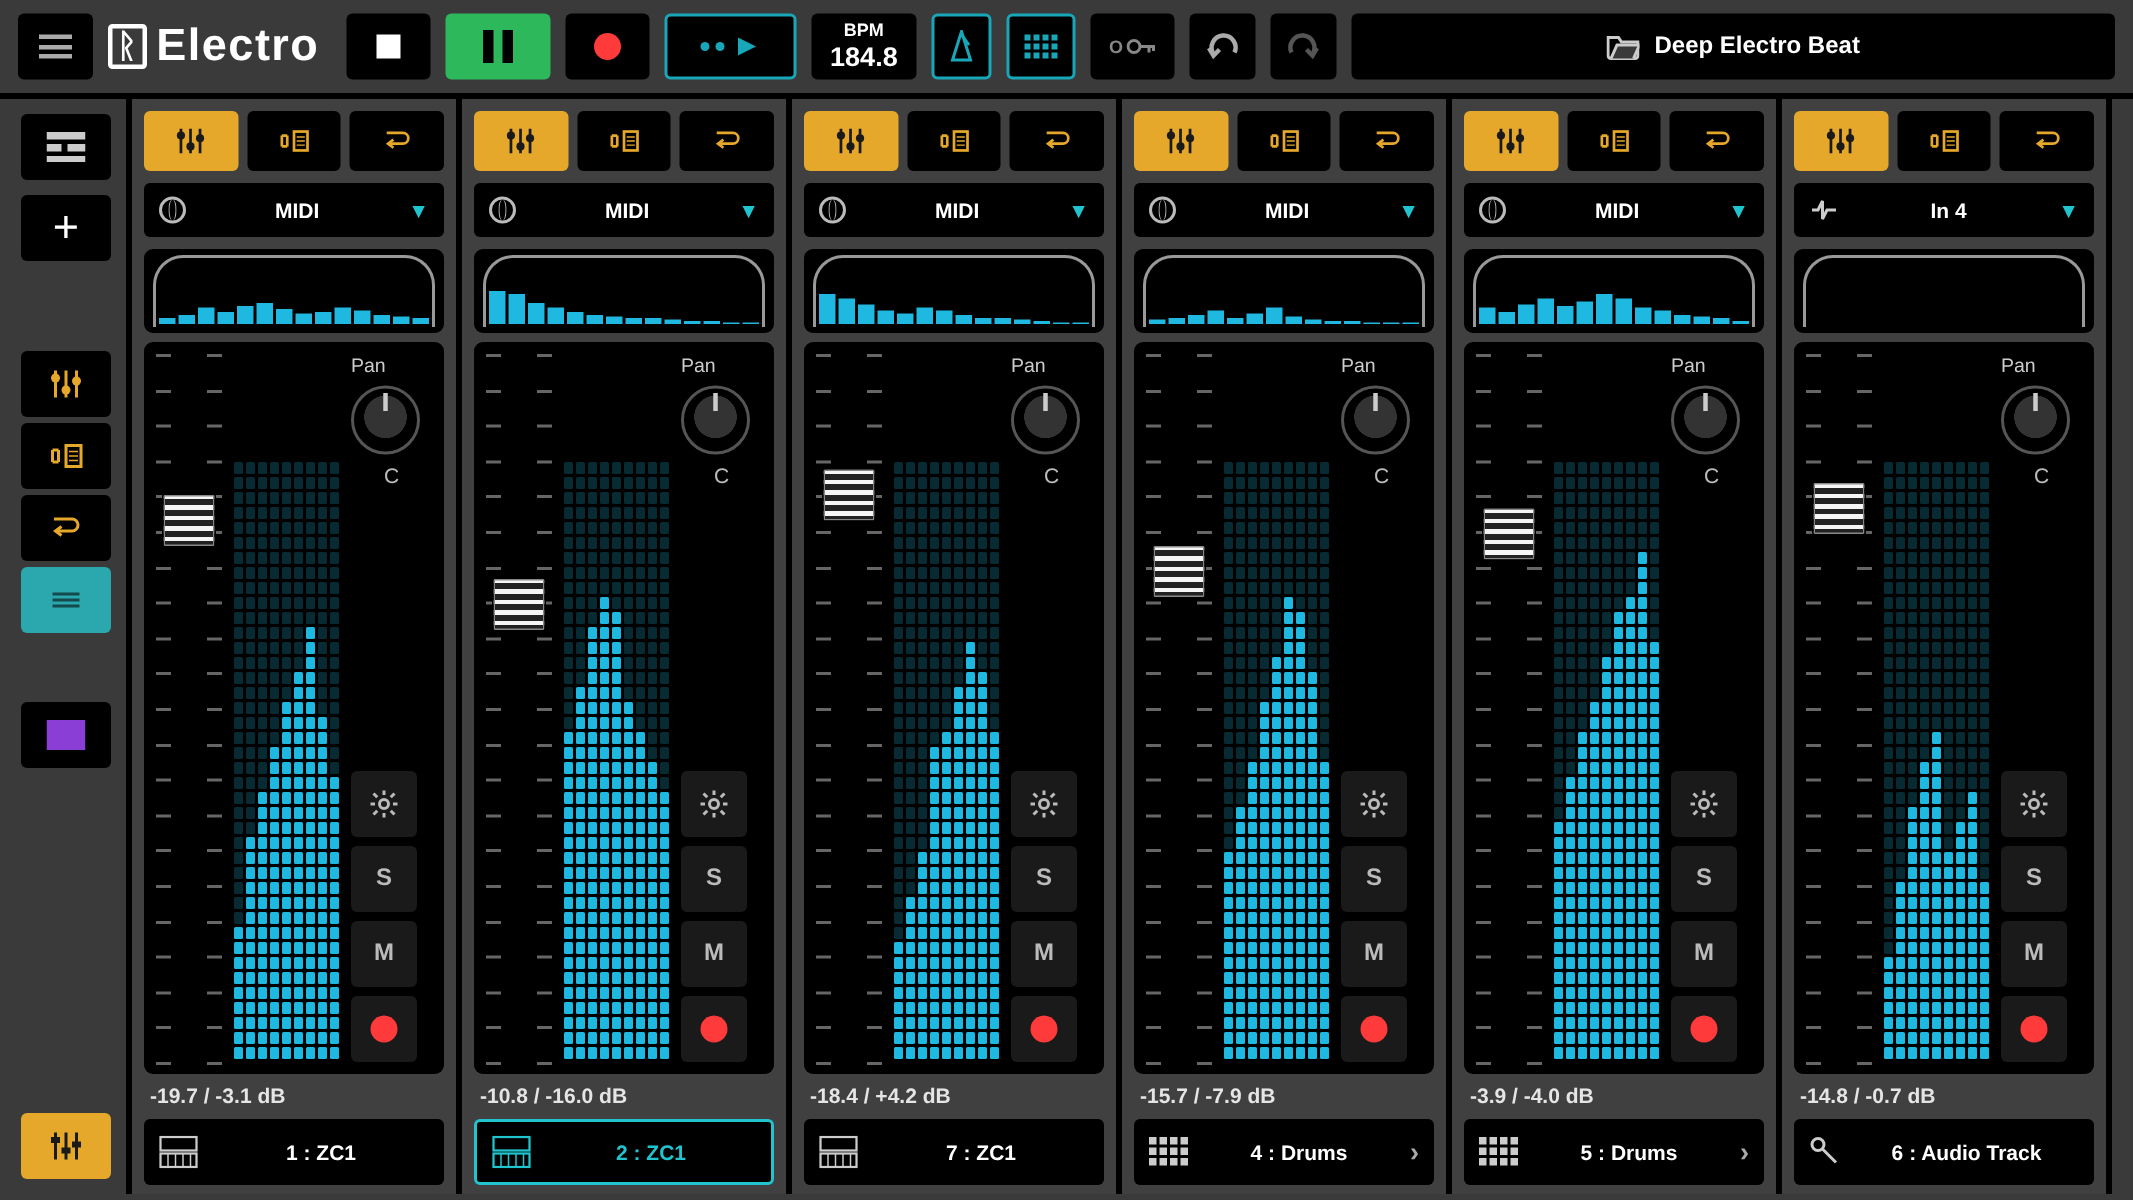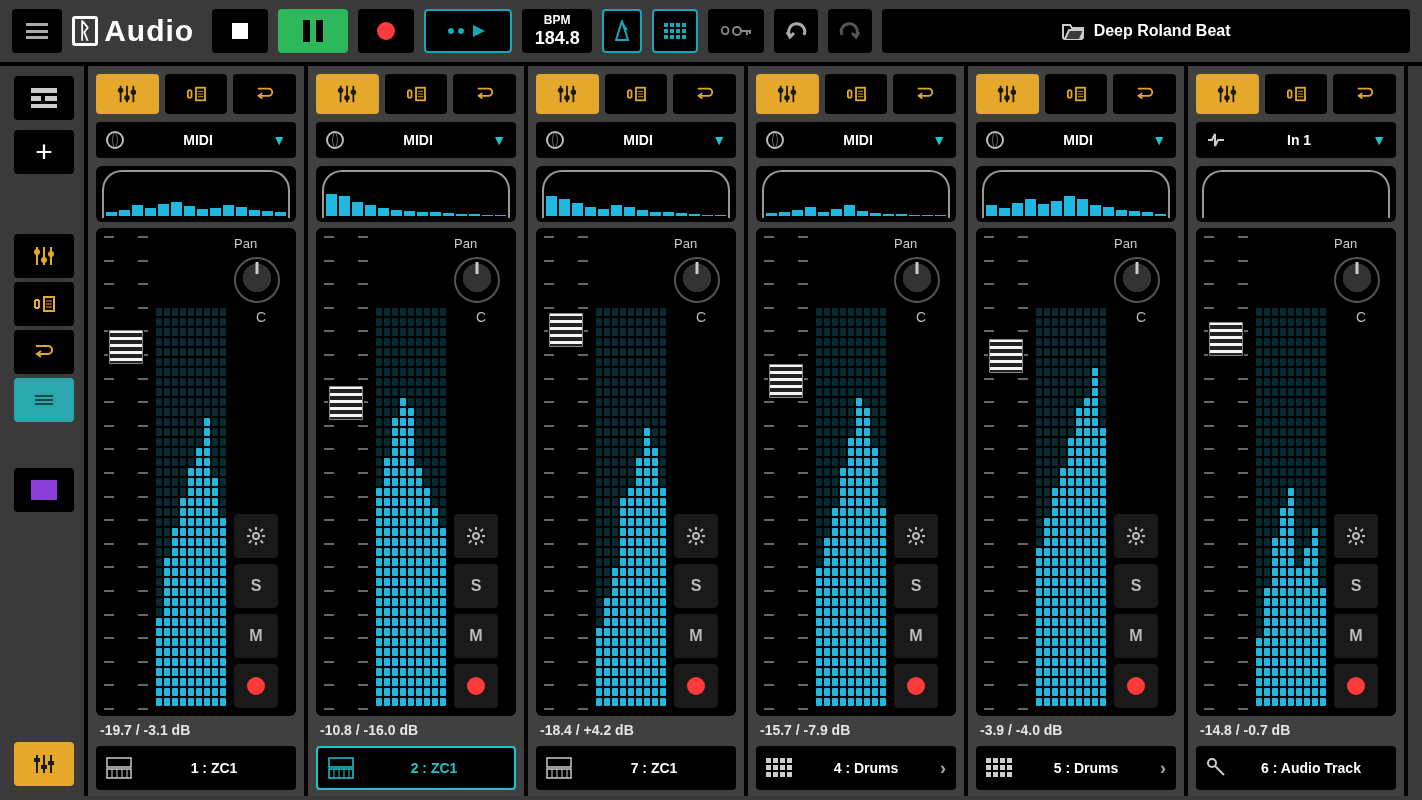--- a/index.html
+++ b/index.html
@@ -194,21 +194,21 @@
 <div class="topbar">
   <div class="tb-btn hamburger">
     <div class="hamburger-lines">
         <span></span>
         <span></span>
         <span></span>
       </div>
   </div>
   <div class="logo">
     <span class="logo-mark">ᚱ</span>
-    <span>Audio</span>
+    <span>Electro</span>
   </div>
   <div class="tb-btn stop">
       <div class="stop-sq"></div>
     </div>
   <div class="tb-btn pause">
       <div class="pause-bars">
         <span></span>
         <span></span>
       </div>
     </div>
@@ -269,21 +269,21 @@
     <svg width="24" height="20" viewBox="0 0 24 20">
         <path d="M4 14 A8 8 0 1 1 18 15" fill="none" stroke="currentColor" stroke-width="3"></path>
         <path d="M21 11 L18 16 L14 12" fill="none" stroke="currentColor" stroke-width="3"></path>
       </svg>
   </div>
   <div class="tb-btn project">
     <svg class="folder-ic" width="22" height="18" viewBox="0 0 22 18">
         <path d="M1 3 h7 l2 3 h11 v9 a2 2 0 0 1 -2 2 H3 a2 2 0 0 1 -2 -2 Z" fill="none" stroke="currentColor" stroke-width="2"></path>
         <path d="M3 17 L7 8 h15 l-4 9" fill="#3a3a3a" stroke="currentColor" stroke-width="2"></path>
       </svg>
-    <span>Deep Roland Beat</span>
+    <span>Deep Electro Beat</span>
   </div>
 </div>
 
 <div class="workspace">
 
   <div class="sidebar">
     <div class="sb-btn">
       <svg width="26" height="20" viewBox="0 0 26 20">
           <rect x="0" y="0" width="26" height="5" fill="#ccc"></rect>
           <rect x="0" y="8" width="10" height="5" fill="#ccc"></rect>
@@ -3002,21 +3002,21 @@
             <svg width="20" height="18" viewBox="0 0 22 20">
               <path d="M3 4 h12 a4 4 0 0 1 0 8 h-10" fill="none" stroke="currentColor" stroke-width="2"></path>
               <path d="M8 9 l-4 3 l4 3" fill="none" stroke="currentColor" stroke-width="2"></path>
             </svg>
           </div>
         </div>
         <div class="input-sel">
           <svg class="audio-ic" width="20" height="18" viewBox="0 0 20 18">
             <path d="M2 9 h4 l3 -6 v12 l3 -6 h6" fill="none" stroke="currentColor" stroke-width="2"></path>
           </svg>
-          <span>In 1</span>
+          <span>In 4</span>
           <span class="caret">▼</span>
         </div>
         <div class="waveform">
           <div class="wf-frame"></div>
           <div class="wf-bars">
             <span style="height: 0%;"></span>
             <span style="height: 0%;"></span>
             <span style="height: 0%;"></span>
             <span style="height: 0%;"></span>
             <span style="height: 0%;"></span>

